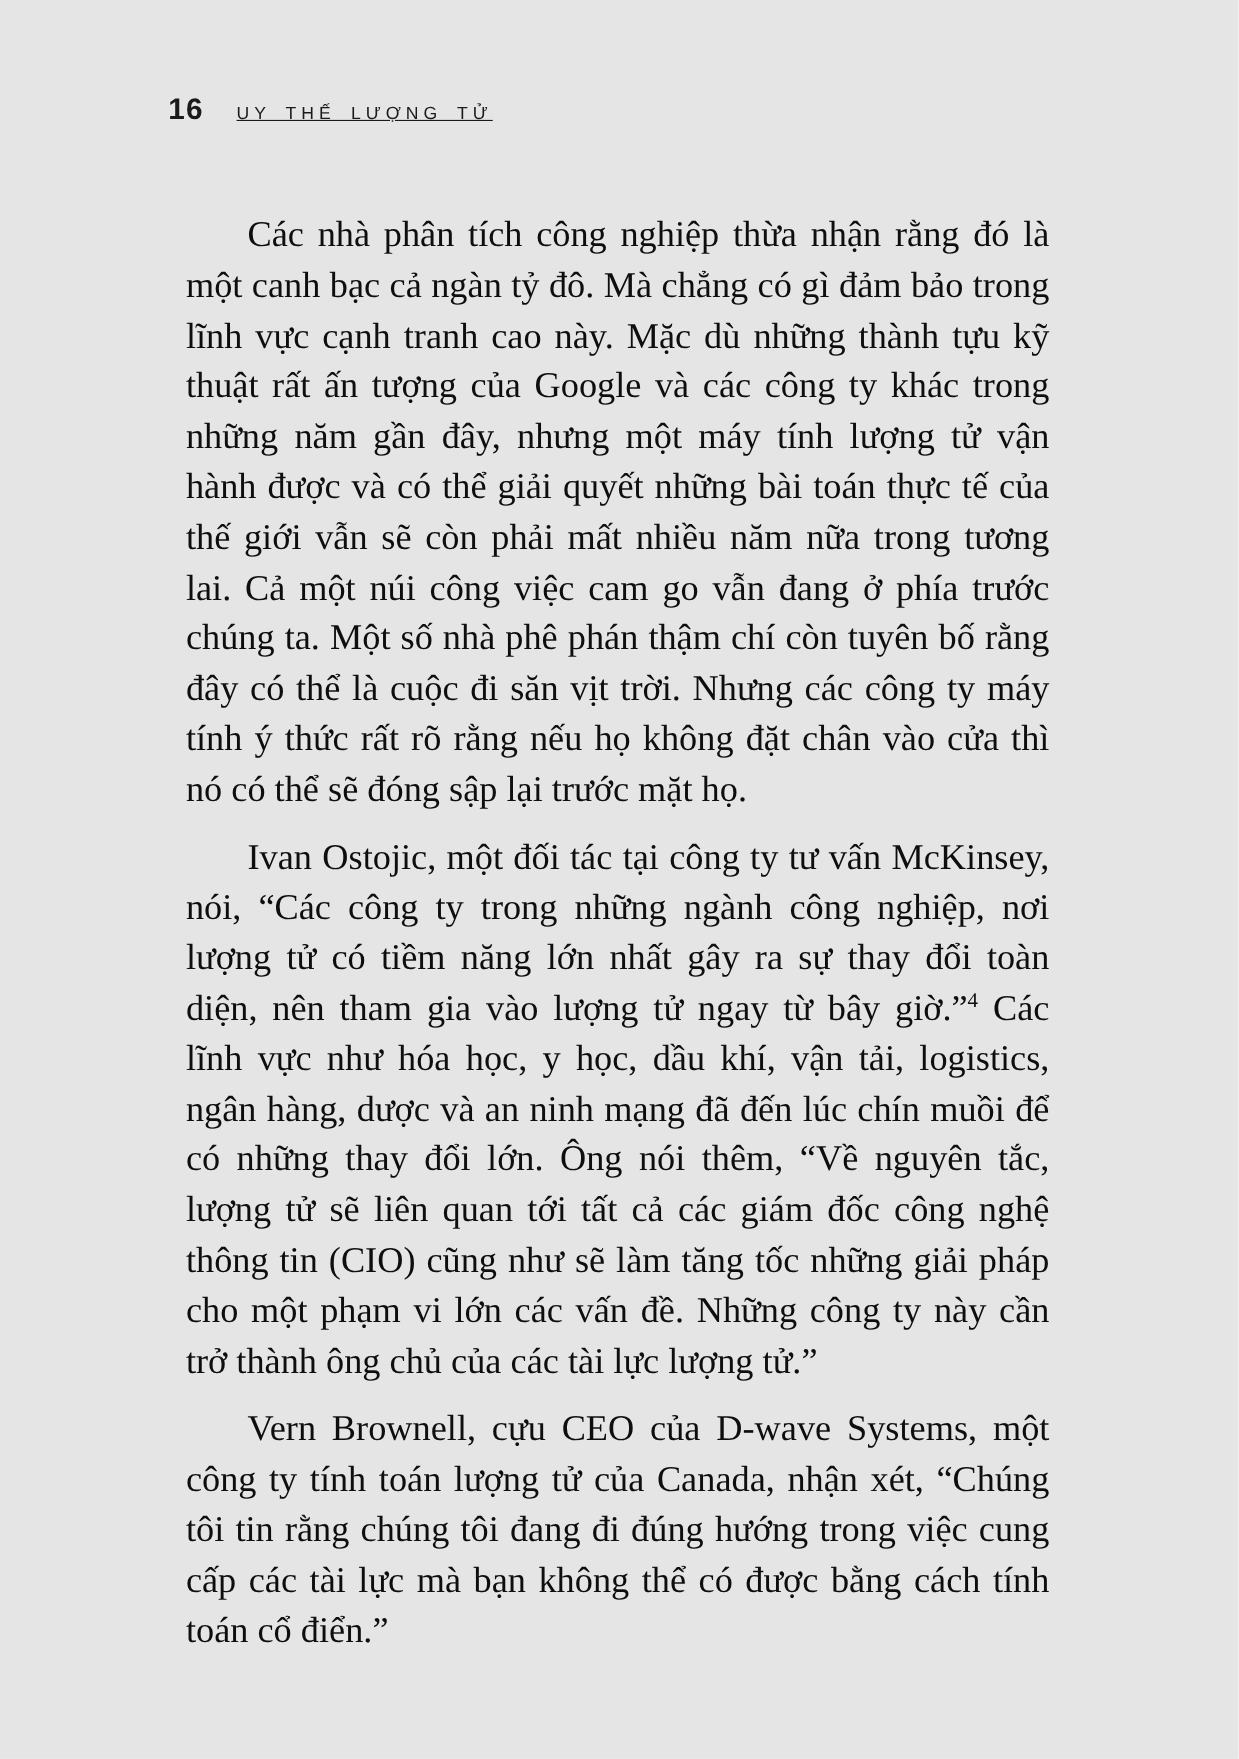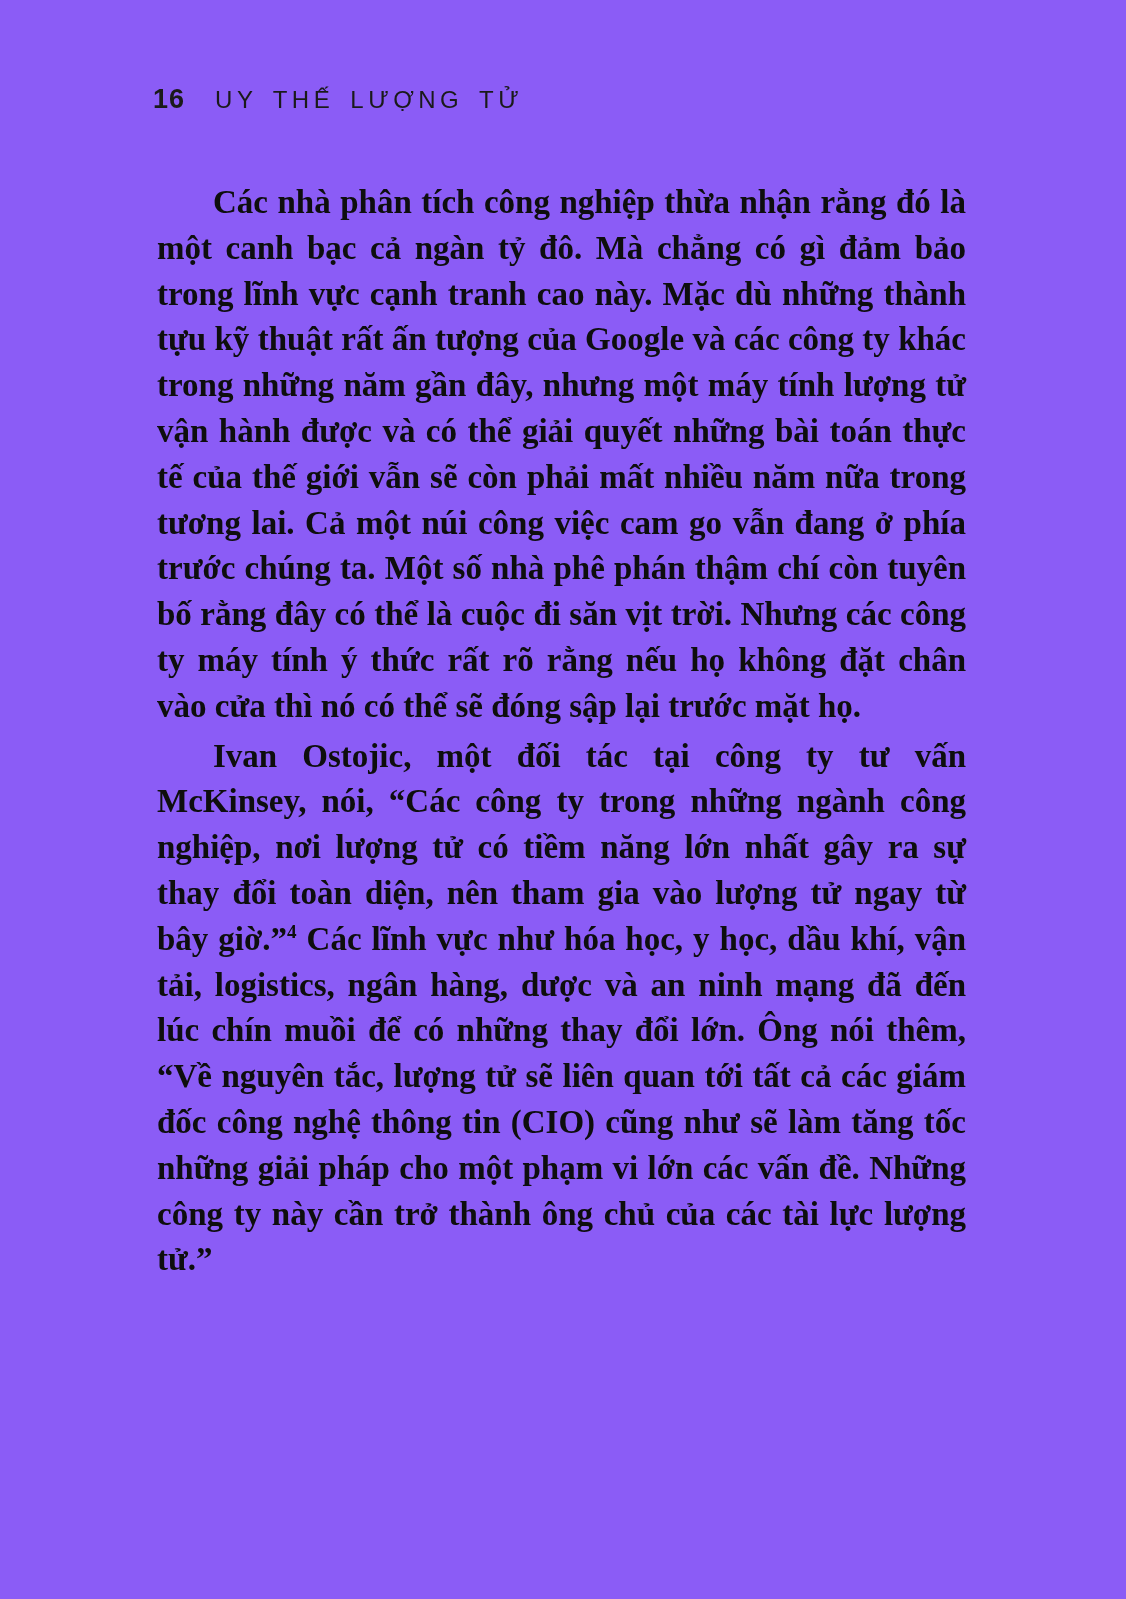--- a/index.html
+++ b/index.html
@@ -4,63 +4,63 @@
 <style>
   html, body {
     margin: 0;
     padding: 0;
     background: #ffffff;
   }
   .page {
     position: relative;
     width: 1126px;
     height: 1599px;
-    background: #8b5cf6;
+    background: #e5e5e5;
     color: #101010;
     overflow: hidden;
   }
   .running-head {
     position: absolute;
     left: 153px;
     top: 84px;
     display: flex;
     align-items: baseline;
     font-family: "Liberation Sans", sans-serif;
     color: #1a1a1a;
     white-space: nowrap;
   }
   .page-num {
     font-size: 27px;
     font-weight: 700;
     letter-spacing: 1px;
   }
   .head-title {
     margin-left: 30px;
-    font-size: 24px;
+    font-size: 16px;
     font-weight: 400;
     letter-spacing: 4.5px;
     word-spacing: 5px;
+    text-decoration: underline;
   }
   .text-block {
     position: absolute;
     left: 153px;
     top: 176px;
     width: 817px;
     font-family: "Liberation Serif", serif;
     font-size: 33px;
     line-height: 45.8px;
     text-align: justify;
     text-justify: inter-word;
     color: #0e0e0e;
   }
   .para {
-    margin: 4px;
+    margin: 16px;
     padding: 0;
     text-indent: 56px;
-    font-weight: bold;
   }
   .fn-sup {
     font-size: 0.58em;
     line-height: 0;
     vertical-align: super;
   }
 </style>
 </head>
 <body>
 
@@ -70,17 +70,18 @@
     <span class="page-num">16</span>
     <span class="head-title">UY THẾ LƯỢNG TỬ</span>
   </header>
 
   <main class="text-block">
 
     <p class="para"><span>Các nhà phân tích công nghiệp thừa nhận rằng đó là một canh bạc cả ngàn tỷ đô. Mà chẳng có gì đảm bảo trong lĩnh vực cạnh tranh cao này. Mặc dù những thành tựu kỹ thuật rất ấn tượng của Google và các công ty khác trong những năm gần đây, nhưng một máy tính lượng tử vận hành được và có thể giải quyết những bài toán thực tế của thế giới vẫn sẽ còn phải mất nhiều năm nữa trong tương lai. Cả một núi công việc cam go vẫn đang ở phía trước chúng ta. Một số nhà phê phán thậm chí còn tuyên bố rằng đây có thể là cuộc đi săn vịt trời. Nhưng các công ty máy tính ý thức rất rõ rằng nếu họ không đặt chân vào cửa thì nó có thể sẽ đóng sập lại trước mặt họ.</span></p>
 
     <p class="para"><span>Ivan Ostojic, một đối tác tại công ty tư vấn McKinsey, nói, “Các công ty trong những ngành công nghiệp, nơi lượng tử có tiềm năng lớn nhất gây ra sự thay đổi toàn diện, nên tham gia vào lượng tử ngay từ bây giờ.”</span><sup class="fn-sup">4</sup><span> Các lĩnh vực như hóa học, y học, dầu khí, vận tải, logistics, ngân hàng, dược và an ninh mạng đã đến lúc chín muồi để có những thay đổi lớn. Ông nói thêm, “Về nguyên tắc, lượng tử sẽ liên quan tới tất cả các giám đốc công nghệ thông tin (CIO) cũng như sẽ làm tăng tốc những giải pháp cho một phạm vi lớn các vấn đề. Những công ty này cần trở thành ông chủ của các tài lực lượng tử.”</span></p>
 
+    <p class="para"><span>Vern Brownell, cựu CEO của D-wave Systems, một công ty tính toán lượng tử của Canada, nhận xét, “Chúng tôi tin rằng chúng tôi đang đi đúng hướng trong việc cung cấp các tài lực mà bạn không thể có được bằng cách tính toán cổ điển.”</span></p>
 
 
   </main>
 
 </div>
 
 </body></html>

